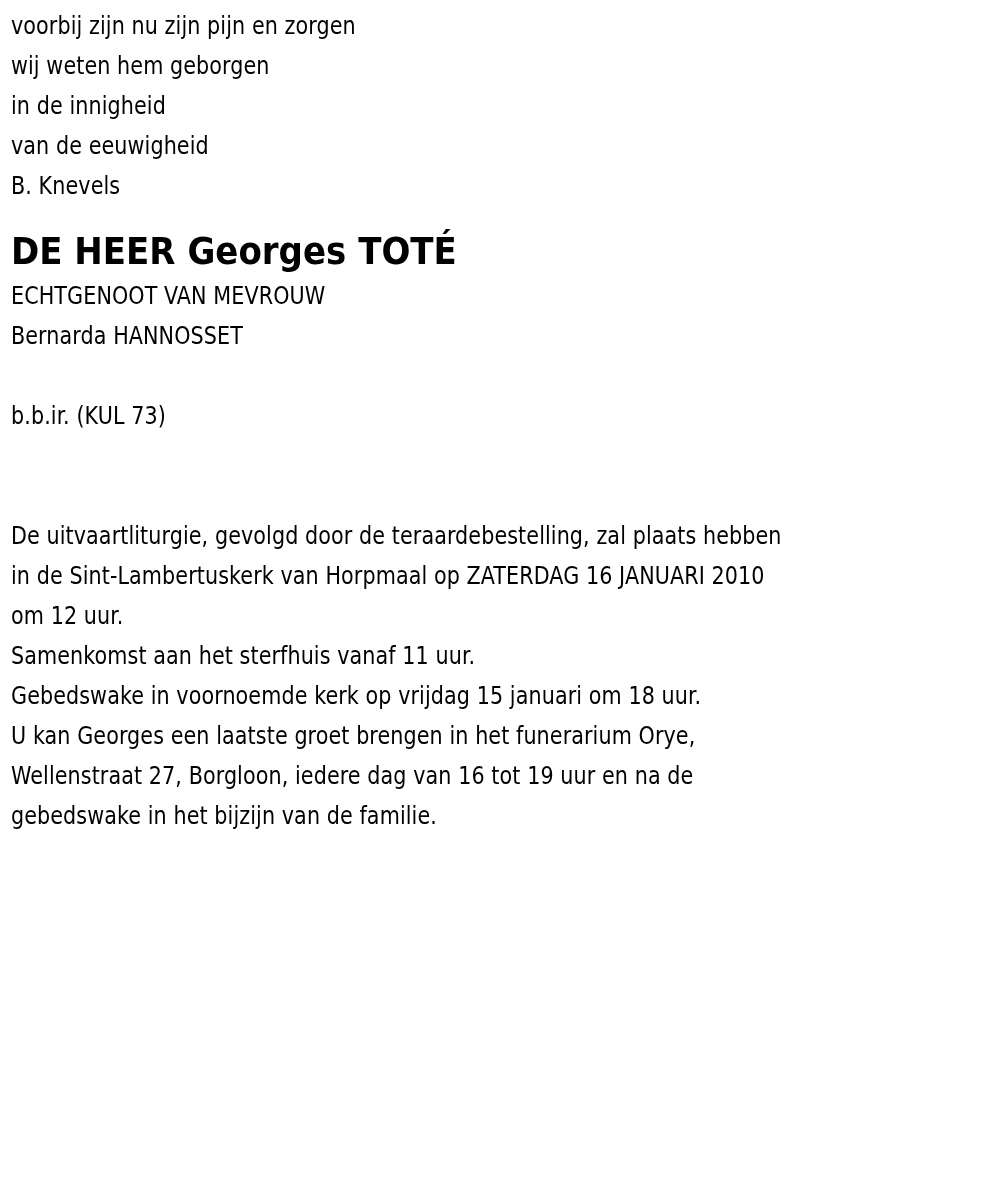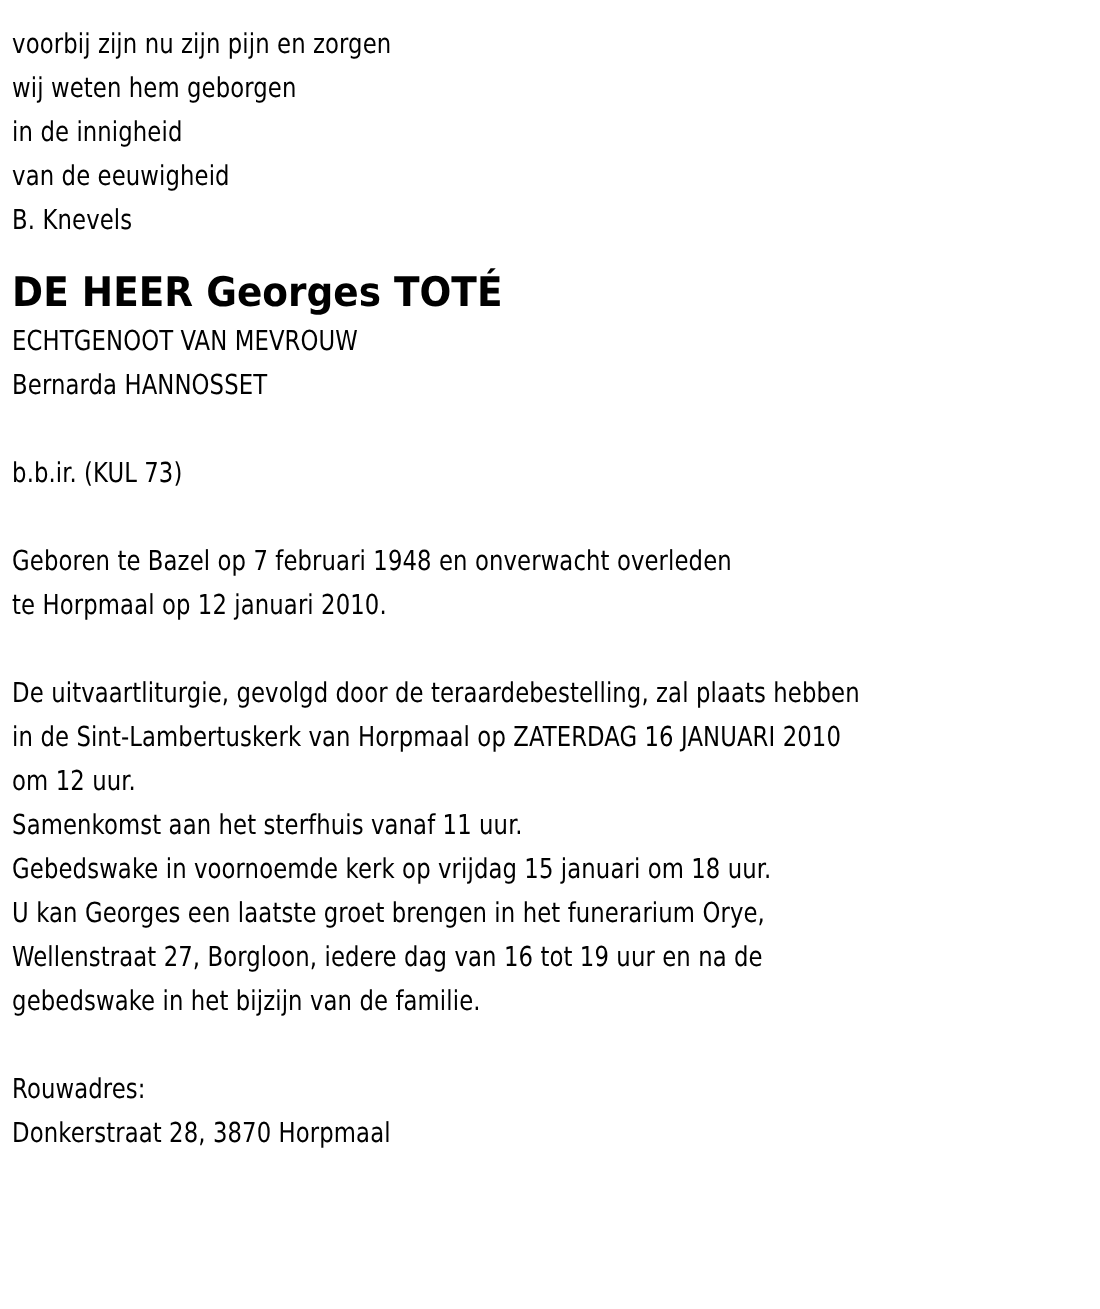--- a/index.html
+++ b/index.html
@@ -8,21 +8,21 @@
     font-family: "DejaVu Sans", sans-serif;
     color: #000;
   }
   .doc { position: relative; padding: 0 0 0 11px; }
   .line {
     font-size: 25px; line-height: 40px; height: 40px;
     white-space: nowrap; letter-spacing: 0.1px;
     font-family: "DejaVu Sans", sans-serif;
     font-stretch: condensed;
   }
-  .poem { padding-top: 20px; }
+  .poem { padding-top: 6px; }
   .title {
     font-size: 37px; font-weight: bold; line-height: 48px;
     margin-top: 22px; white-space: nowrap;
   }
   .gap { height: 40px; }
   .narrow { transform: scaleX(0.92); transform-origin: left center; }
 </style>
 </head>
 <body>
 
@@ -36,38 +36,30 @@
     <div class="line narrow">B. Knevels</div>
   </div>
 
   <div class="title narrow">DE HEER Georges TOTÉ</div>
   <div class="line narrow">ECHTGENOOT VAN MEVROUW</div>
   <div class="line narrow">Bernarda HANNOSSET</div>
   <div class="gap"></div>
   <div class="line narrow">b.b.ir. (KUL 73)</div>
   <div class="gap"></div>
 
-  <div>
-    <div class="line narrow">Geboren te Bazel op 7 februari 1948 en onverwacht overleden</div>
-    <div class="line narrow">te Horpmaal op 12 januari 2010.</div>
-  </div>
   <div class="gap"></div>
 
   <div>
     <div class="line narrow">De uitvaartliturgie, gevolgd door de teraardebestelling, zal plaats hebben</div>
     <div class="line narrow">in de Sint-Lambertuskerk van Horpmaal op ZATERDAG 16 JANUARI 2010</div>
     <div class="line narrow">om 12 uur.</div>
     <div class="line narrow">Samenkomst aan het sterfhuis vanaf 11 uur.</div>
     <div class="line narrow">Gebedswake in voornoemde kerk op vrijdag 15 januari om 18 uur.</div>
     <div class="line narrow">U kan Georges een laatste groet brengen in het funerarium Orye,</div>
     <div class="line narrow">Wellenstraat 27, Borgloon, iedere dag van 16 tot 19 uur en na de</div>
     <div class="line narrow">gebedswake in het bijzijn van de familie.</div>
   </div>
   <div class="gap"></div>
 
-  <div>
-    <div class="line narrow">Rouwadres:</div>
-    <div class="line narrow">Donkerstraat 28, 3870 Horpmaal</div>
-  </div>
   <div class="gap"></div>
 
 
 </div>
 
 </body></html>

